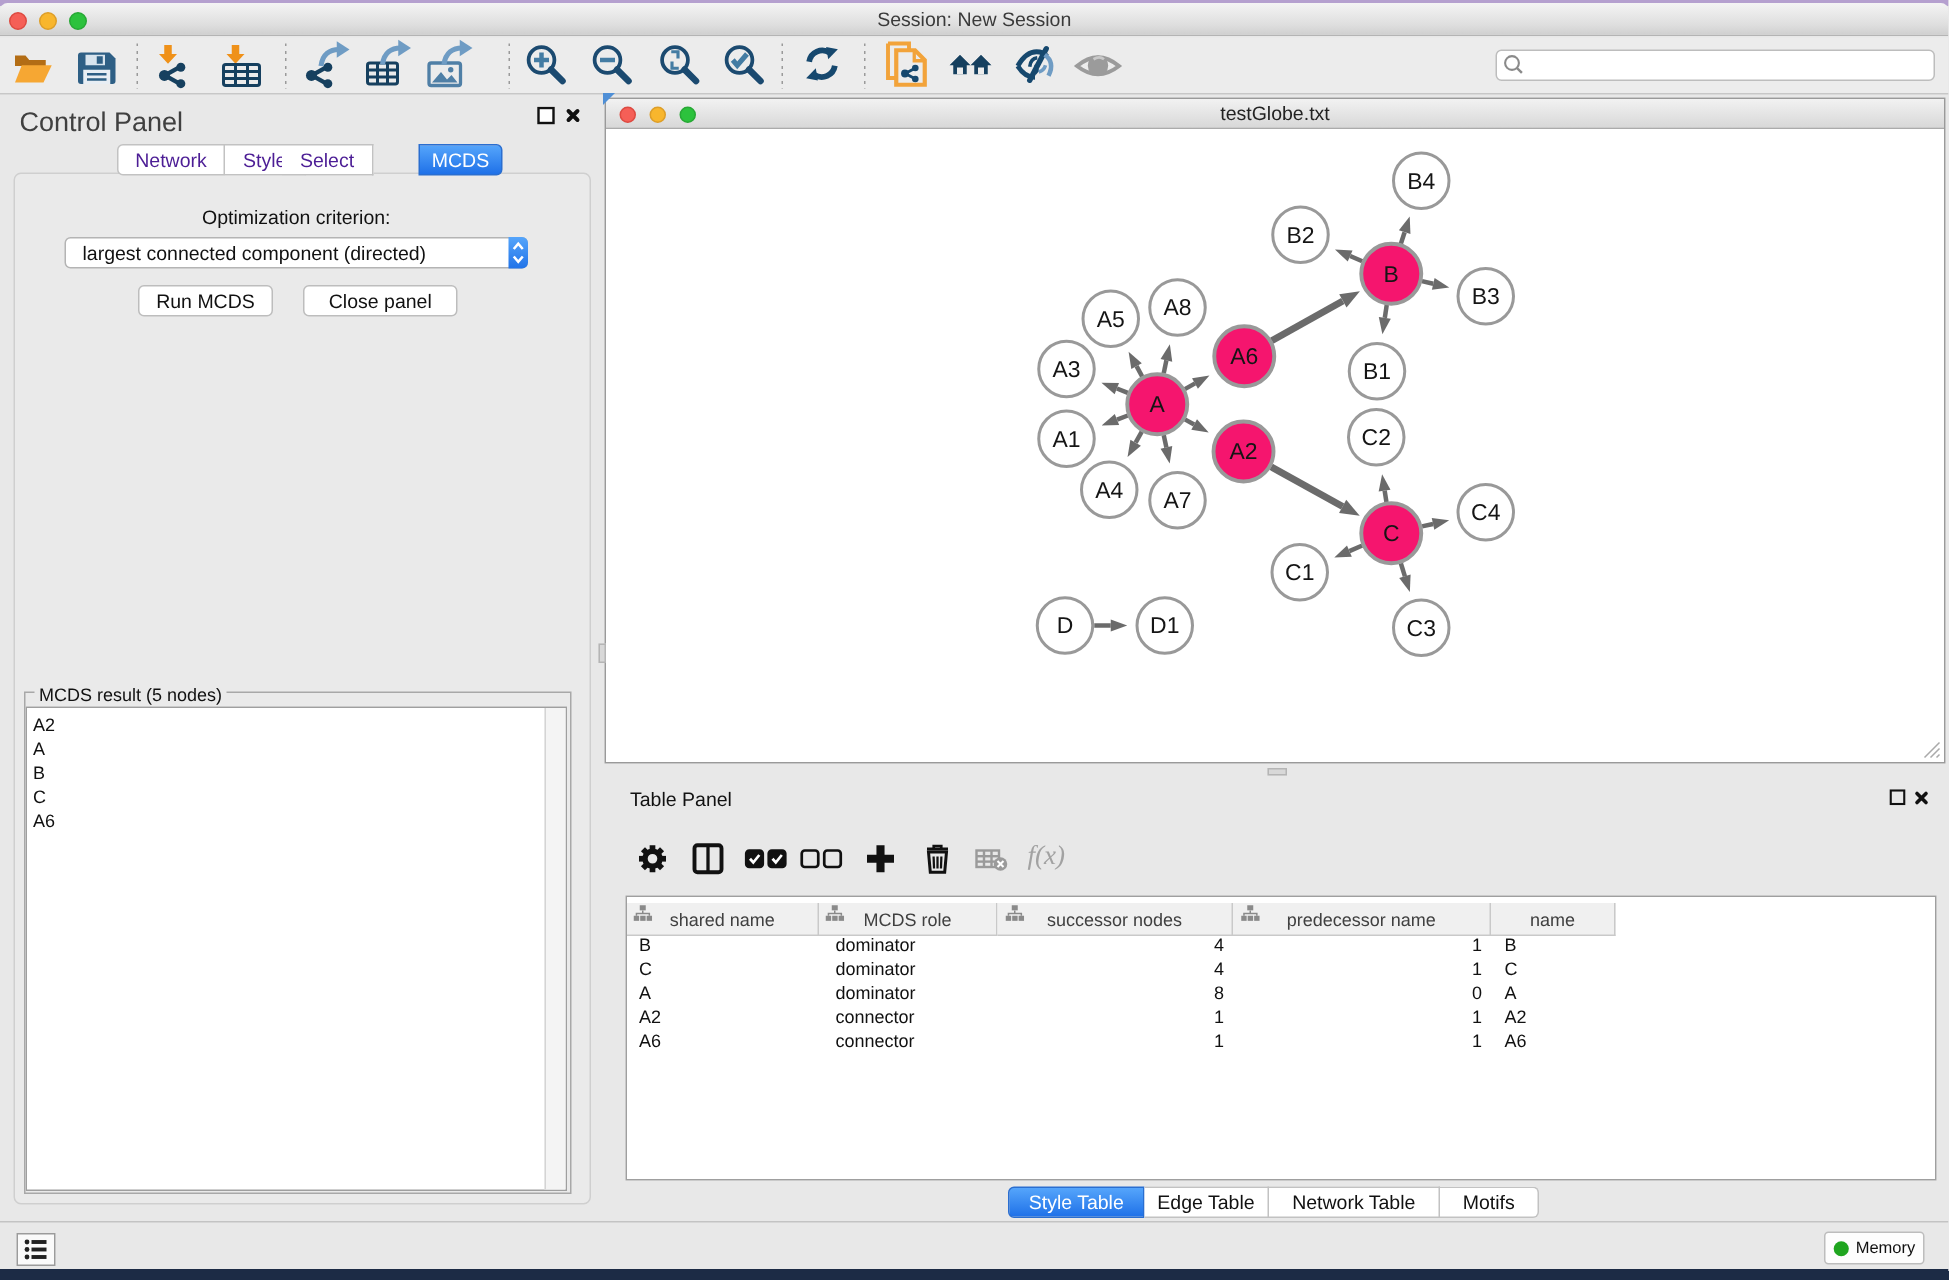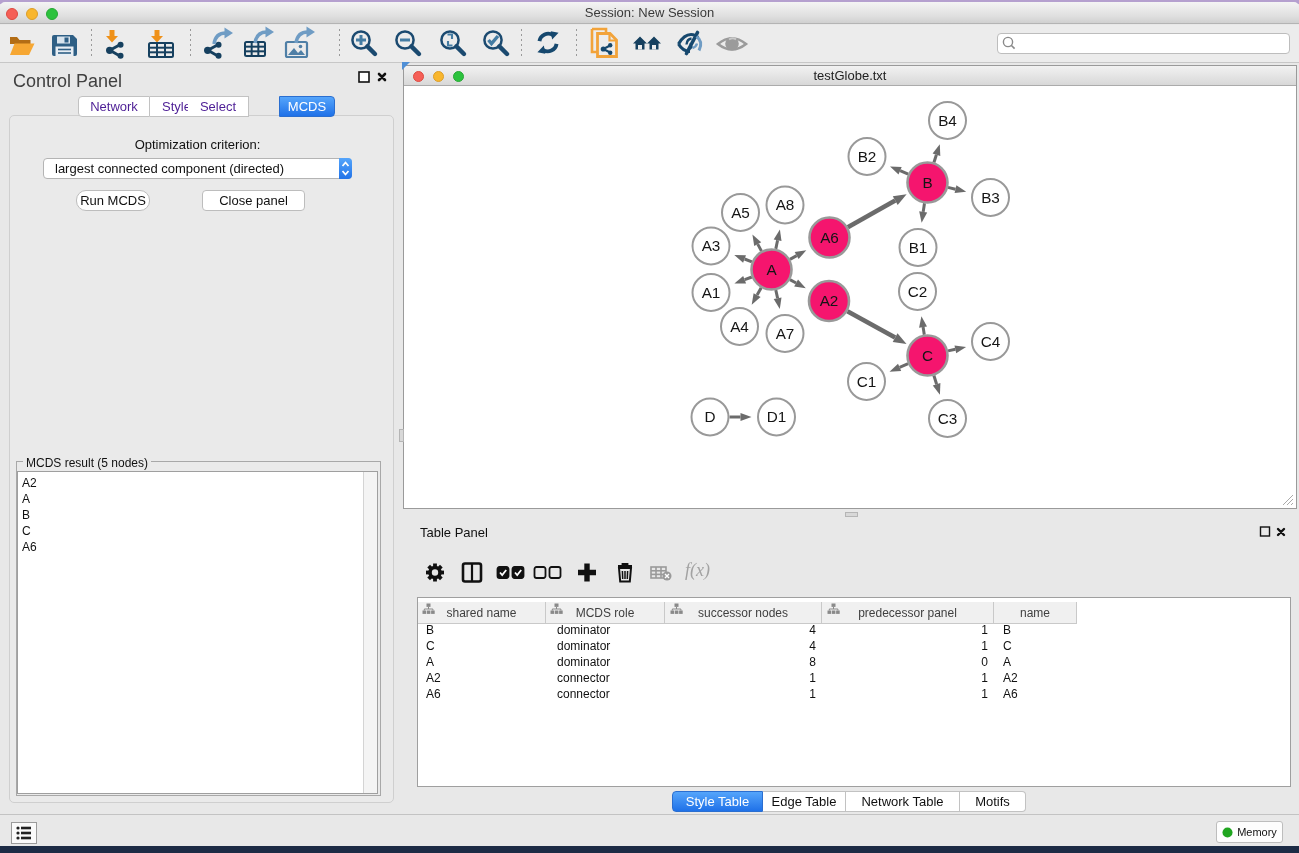--- a/index.html
+++ b/index.html
@@ -214,21 +214,21 @@
 <div class="tab" style="left:188px; width:61px; border-left:0;">Select</div>
 <div class="tab" style="left:279px; width:56px; background:linear-gradient(#55a5fb,#1f71e8); color:#fff; border-color:#2a6ed0; border-radius:0 4px 4px 0;">MCDS</div>
 <div class="abs" id="optlabel">Optimization criterion:</div>
 <div class="abs" id="dropdown">largest connected component (directed)</div>
 <div class="abs" id="ddspin">
   <svg width="13" height="21" viewBox="0 0 13 21">
     <path d="M3.5 8 L6.5 4.5 L9.5 8" fill="none" stroke="#fff" stroke-width="1.7"></path>
     <path d="M3.5 13 L6.5 16.5 L9.5 13" fill="none" stroke="#fff" stroke-width="1.7"></path>
   </svg>
 </div>
-<div class="btn" style="left:76px; width:74px;border-radius:10px;">Run MCDS</div>
+<div class="btn" style="left:92px; width:90px;">Run MCDS</div>
 <div class="btn" style="left:202px; width:103px;">Close panel</div>
 <div class="abs" id="fieldset"></div>
 <div class="abs" id="fieldlabel">MCDS result (5 nodes)</div>
 <div class="abs" id="mcdslist">A2<br>A<br>B<br>C<br>A6</div>
 <div class="abs" id="mcdsscroll"></div>
 
 <div class="abs" id="netwin">
   <div class="abs" id="nettitle">testGlobe.txt
     <div class="tl" style="left:9px; top:5px; width:11px; height:11px; background:#f55f57; border:0.5px solid #dd4a41;"></div>
     <div class="tl" style="left:29px; top:5px; width:11px; height:11px; background:#f8b62d; border:0.5px solid #dd9e28;"></div>
@@ -373,21 +373,21 @@
       </g>
       <circle cx="6" cy="3" r="4.5" fill="#9a9a9a"></circle>
       <path d="M4 1 l4 4 M8 1 l-4 4" stroke="#fff" stroke-width="1.4"></path>
     </g>
   </svg>
 <div class="abs" style="left:685px;top:560px;font-family:'Liberation Serif',serif;font-style:italic;font-size:18px;color:#a2a2a2;">f(x)</div>
 <div class="abs" id="tbl-frame">
   <div class="th" style="left:0px; width:128px;">shared name</div>
   <div class="th" style="left:128px; width:119px;">MCDS role</div>
   <div class="th" style="left:247px; width:157px;">successor nodes</div>
-  <div class="th" style="left:404px; width:172px;">predecessor panel</div>
+  <div class="th" style="left:404px; width:172px;">predecessor name</div>
   <div class="th" style="left:576px; width:83px;">name</div>
 </div>
 <svg class="abs" style="left:422px;top:603px" width="13" height="12" viewBox="0 0 13 12">
     <rect x="4.5" y="0.5" width="4" height="3.4" fill="#8a8a8a"></rect>
     <rect x="0.5" y="7.5" width="3.6" height="3.4" fill="#8a8a8a"></rect>
     <rect x="4.8" y="7.5" width="3.6" height="3.4" fill="#8a8a8a"></rect>
     <rect x="9.1" y="7.5" width="3.6" height="3.4" fill="#8a8a8a"></rect>
     <path d="M6.5 4 V6 M2.3 7.5 V6 H10.9 V7.5" fill="none" stroke="#8a8a8a" stroke-width="1"></path>
   </svg>
 <svg class="abs" style="left:550px;top:603px" width="13" height="12" viewBox="0 0 13 12">

